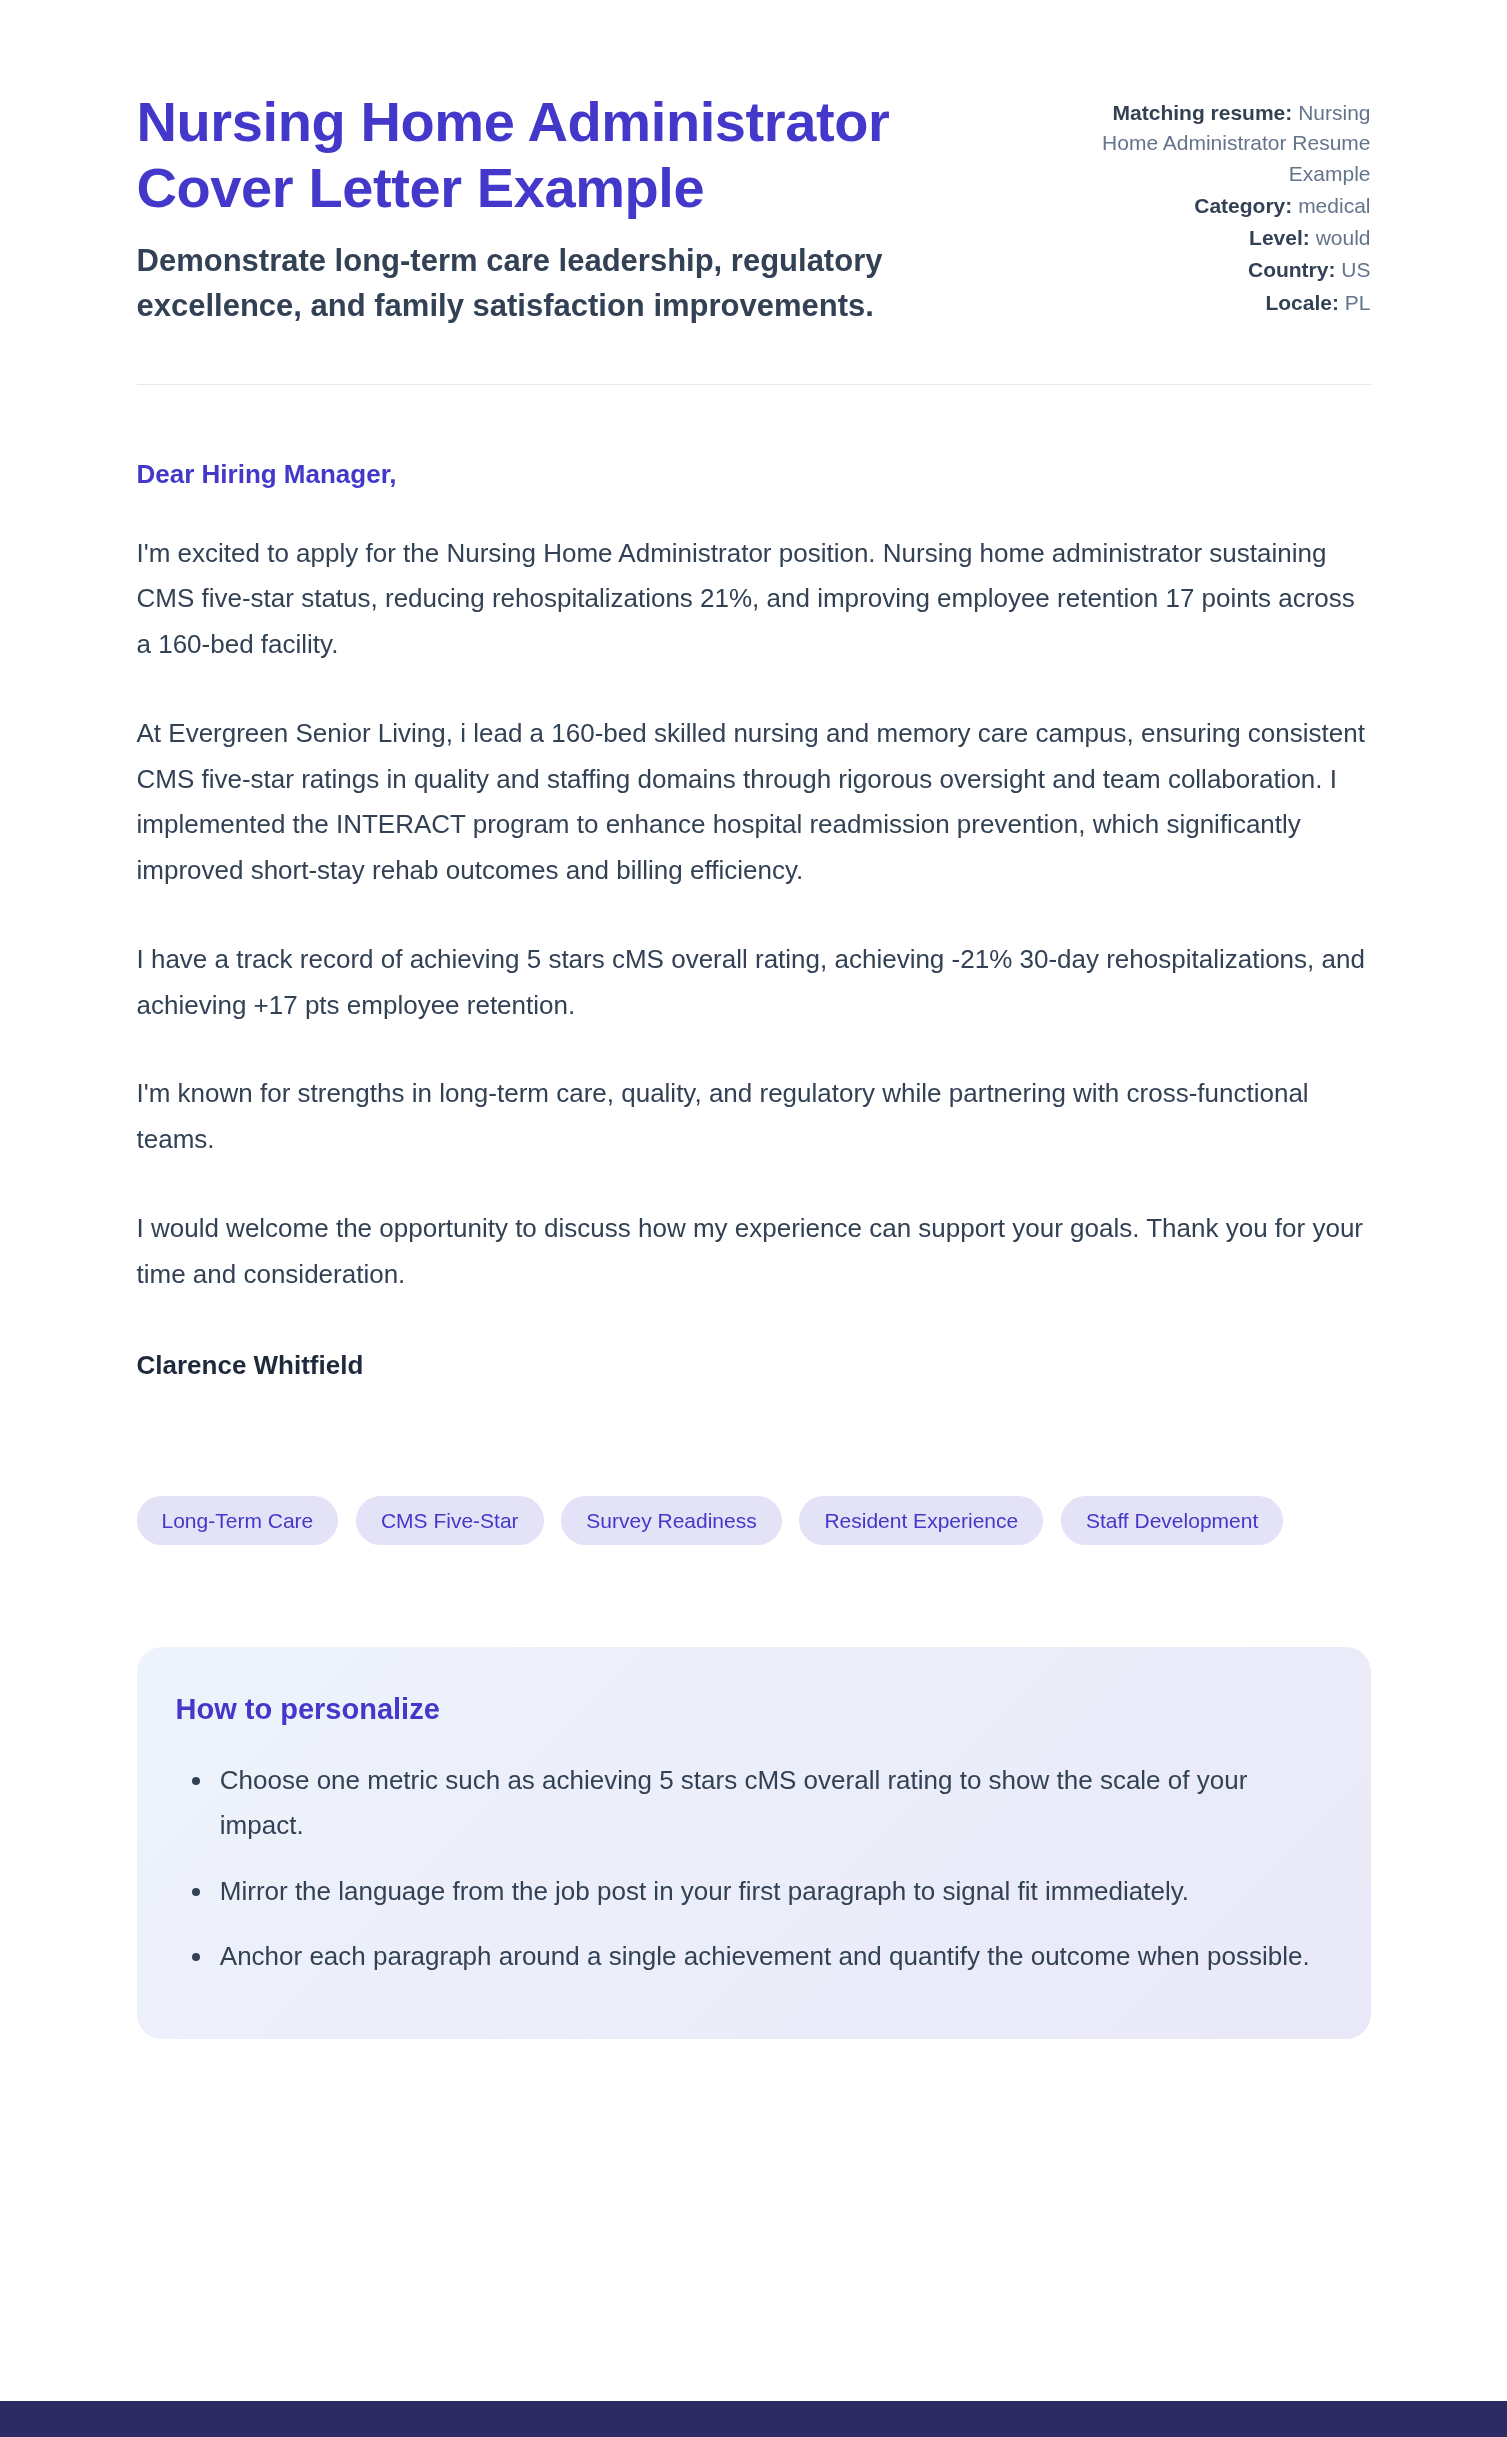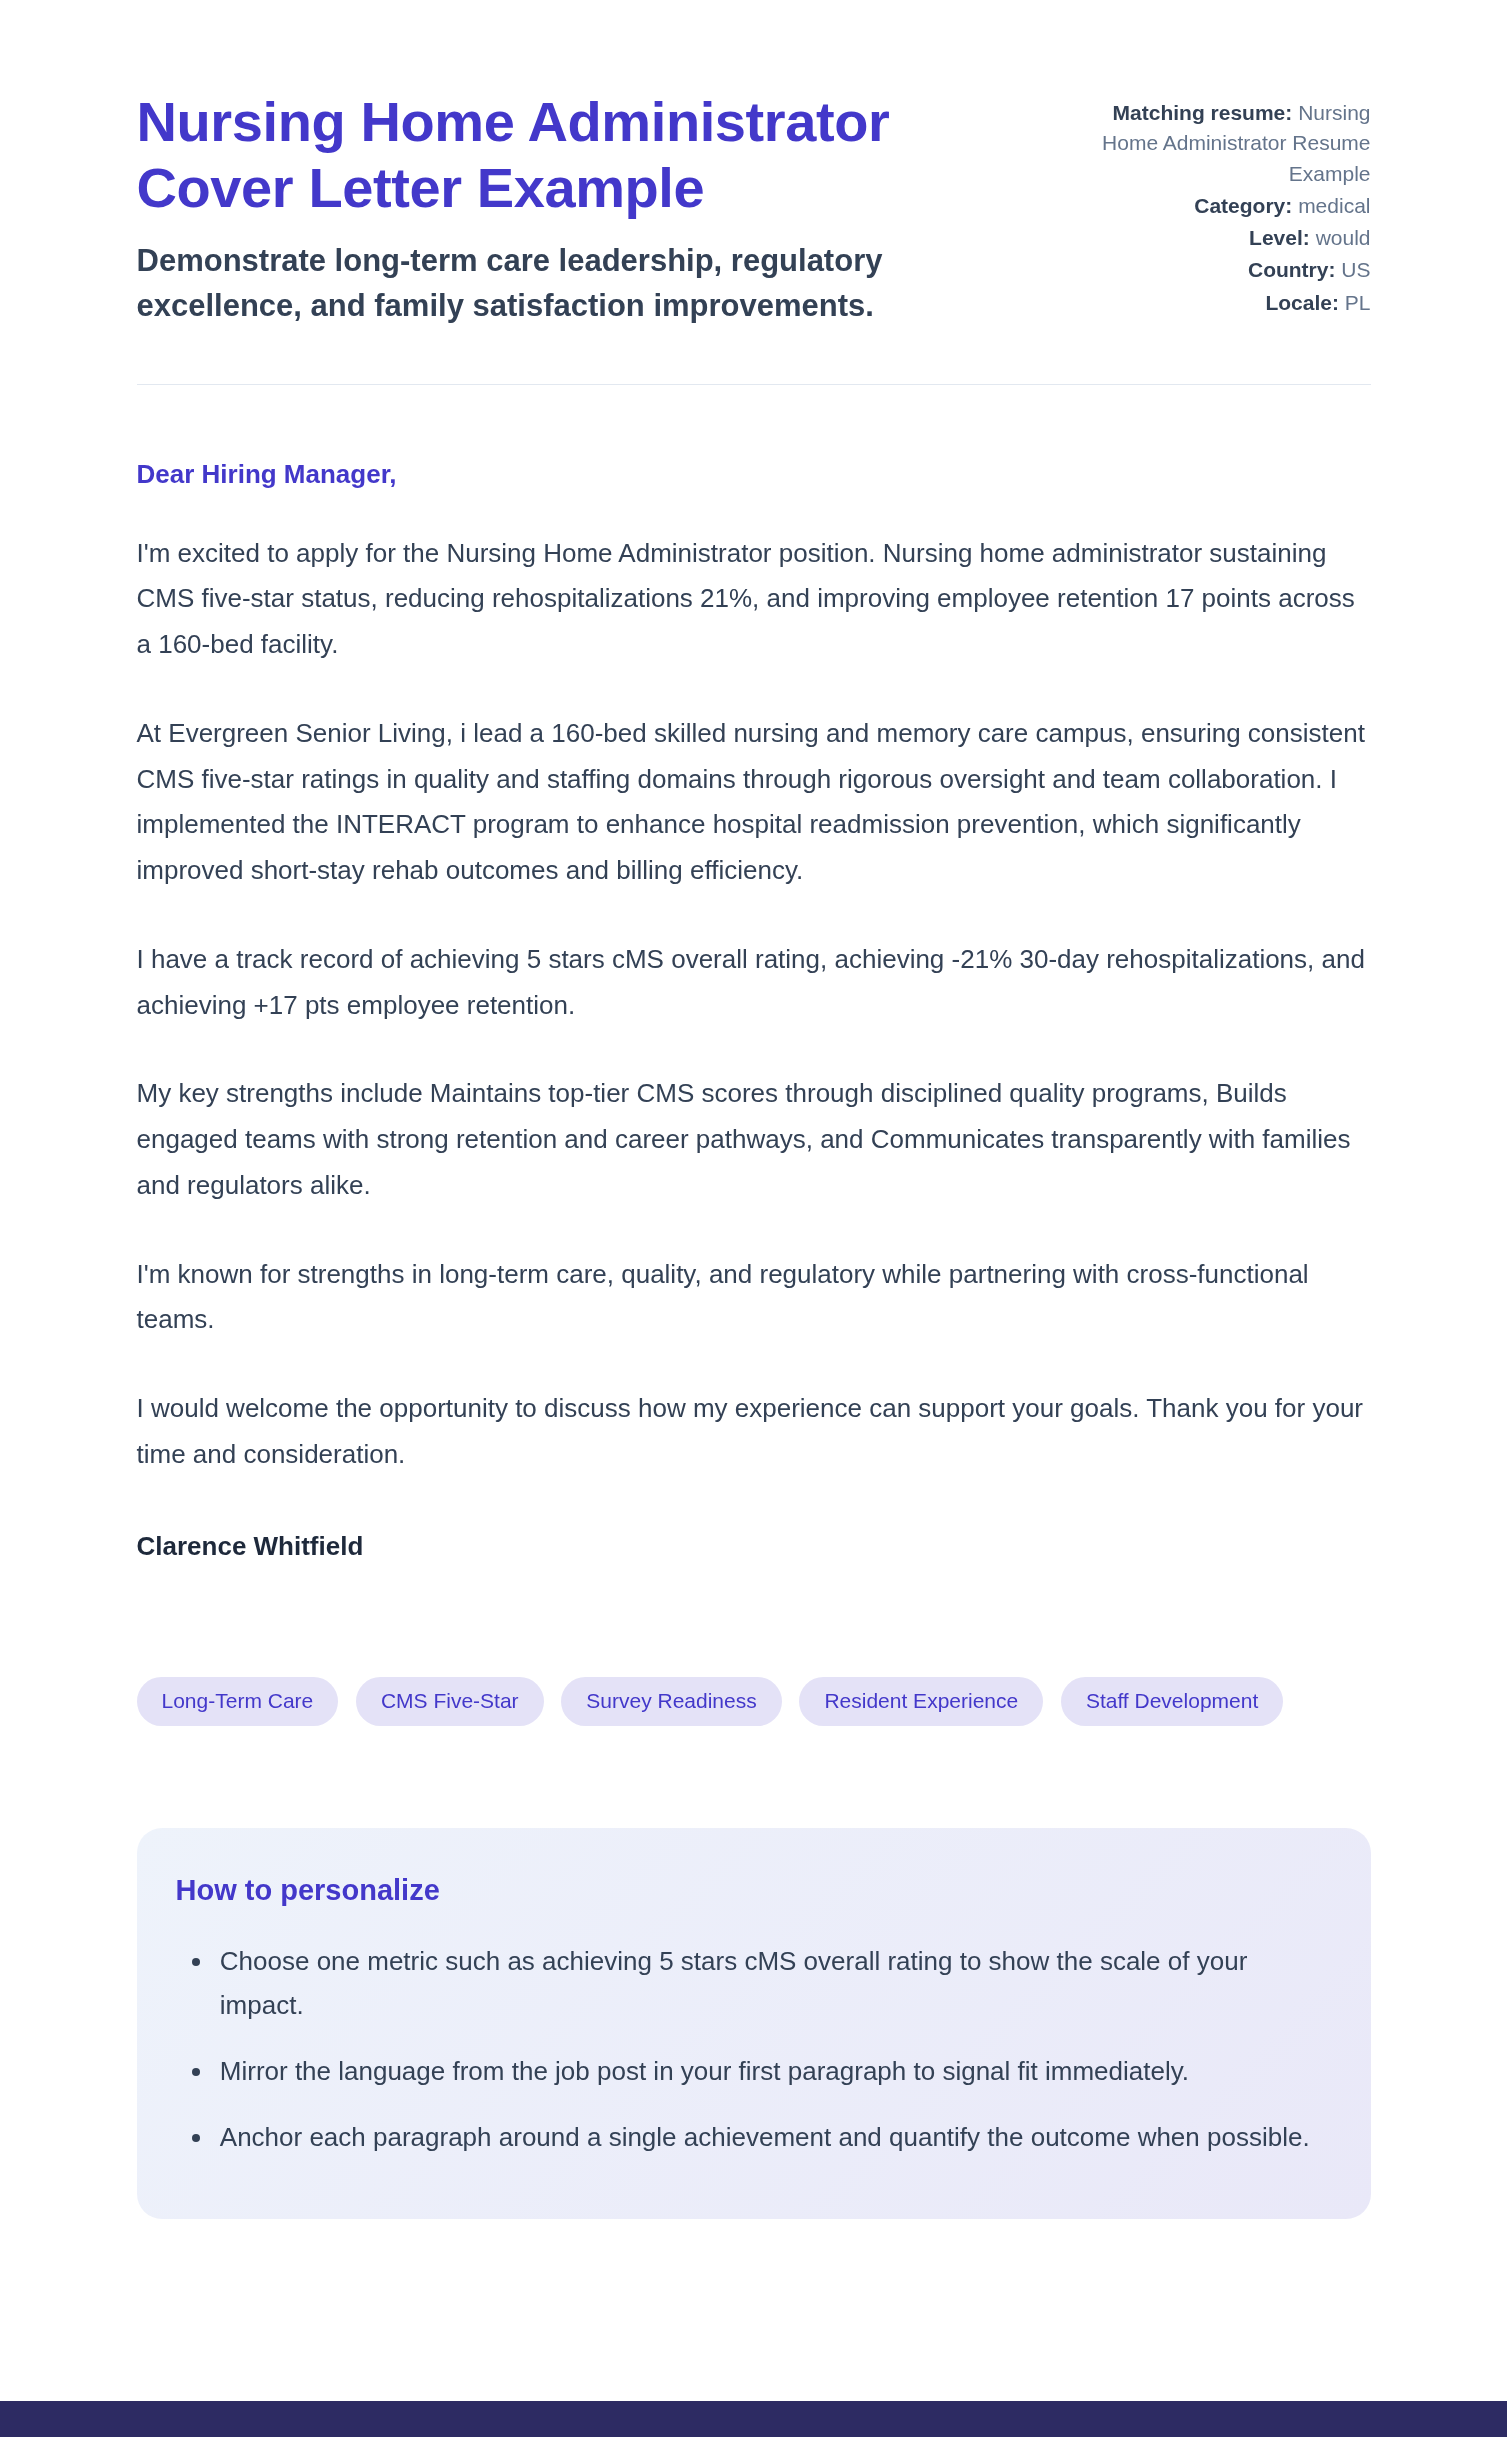--- a/index.html
+++ b/index.html
@@ -186,21 +186,20 @@
     </aside>
   </header>
 
   <hr class="divider">
 
   <section class="letter">
     <p class="salutation">Dear Hiring Manager,</p>
     <p class="body-para">I'm excited to apply for the Nursing Home Administrator position. Nursing home administrator sustaining CMS five-star status, reducing rehospitalizations 21%, and improving employee retention 17 points across a 160-bed facility.</p>
     <p class="body-para">At Evergreen Senior Living, i lead a 160-bed skilled nursing and memory care campus, ensuring consistent CMS five-star ratings in quality and staffing domains through rigorous oversight and team collaboration. I implemented the INTERACT program to enhance hospital readmission prevention, which significantly improved short-stay rehab outcomes and billing efficiency.</p>
     <p class="body-para">I have a track record of achieving 5 stars cMS overall rating, achieving -21% 30-day rehospitalizations, and achieving +17 pts employee retention.</p>
-    <p class="body-para">My key strengths include Maintains top-tier CMS scores through disciplined quality programs, Builds engaged teams with strong retention and career pathways, and Communicates transparently with families and regulators alike.</p>
     <p class="body-para">I'm known for strengths in long-term care, quality, and regulatory while partnering with cross-functional teams.</p>
     <p class="body-para">I would welcome the opportunity to discuss how my experience can support your goals. Thank you for your time and consideration.</p>
     <p class="sig-name">Clarence Whitfield</p>
   </section>
 
   <div class="tag-list">
     <span class="tag-pill">Long-Term Care</span>
     <span class="tag-pill">CMS Five-Star</span>
     <span class="tag-pill">Survey Readiness</span>
     <span class="tag-pill">Resident Experience</span>

